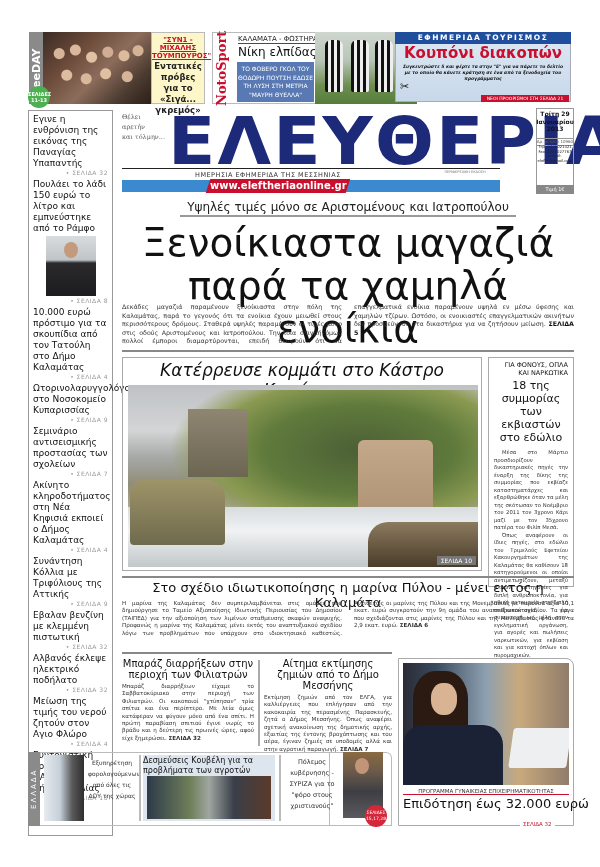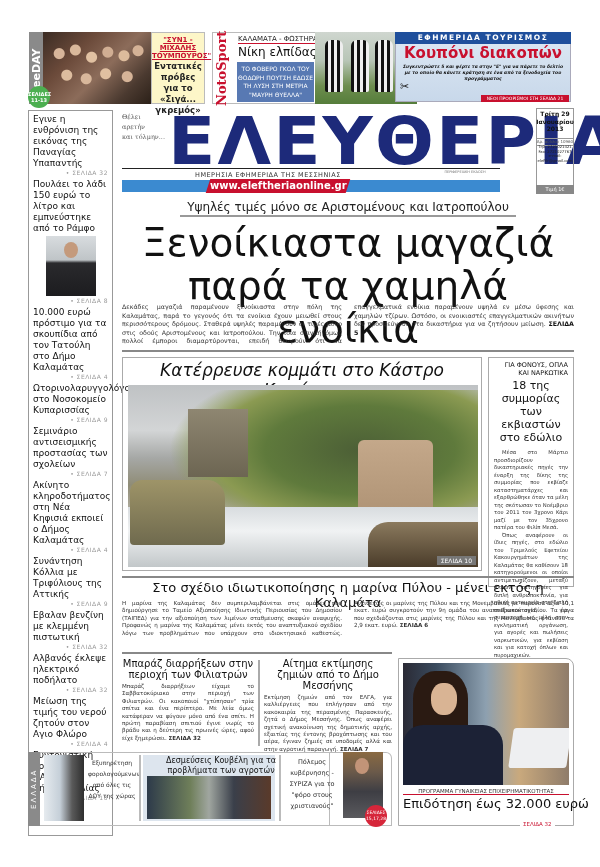--- a/index.html
+++ b/index.html
@@ -104,21 +104,21 @@
   .ad-head { left: 400px; top: 796px; width: 192px; text-align: center; font-size: 13px; color: #111; }
   .ad-page { left: 520px; top: 821px; font-size: 5.5px; color: #c8102e; background: #fff; padding: 0 3px; }
 
   
   .gr-strip { left: 28px; top: 752px; width: 302px; height: 74px; border: 1px solid #bbb; }
   .gr-tab { left: 28px; top: 752px; width: 12px; height: 74px; background: #8a8a8a; color: #fff; font-size: 7px; writing-mode: vertical-rl; transform: rotate(180deg); text-align: center; letter-spacing: 2px; display:flex; align-items:center; justify-content:center; }
   .gr-photo1 { left: 44px; top: 755px; width: 40px; height: 66px; background: linear-gradient(90deg,#e6ebef 0%,#c5cfd8 40%,#5a5a5a 70%,#2e2e2e 100%); }
   .gr-text1 { left: 88px; top: 757px; width: 48px; text-align: center; font-size: 6px; line-height: 11px; color: #333; }
   .gr-sep { top: 755px; width: 2px; height: 66px; background: #bbb; }
   .gr-mid { left: 143px; top: 755px; width: 132px; height: 66px; background: #dde5ee; }
-  .gr-mid-head { left: 143px; top: 756px; width: 156px; text-align: center; font-size: 8px; line-height: 10px; color: #111; border-radius: 6px; }
+  .gr-mid-head { left: 143px; top: 756px; width: 156px; text-align: left; font-size: 8px; line-height: 10px; color: #111; border-radius: 6px; }
   .gr-mid-photo { left: 147px; top: 776px; width: 124px; height: 43px; background: linear-gradient(90deg,#2d3a4a 0%,#6f7f5a 35%,#a0a6a0 50%,#3a3f4a 70%,#5a3a2a 100%); }
   .gr-text3 { left: 283px; top: 757px; width: 58px; text-align: center; font-size: 6.5px; line-height: 11px; color: #333; }
   .gr-photo3 { left: 343px; top: 752px; width: 40px; height: 66px; background: linear-gradient(180deg,#8a6a42 0%,#6b5a4a 30%,#3e3e44 60%,#5a5a5e 100%); }
   .gr-photo3::before { content:""; position:absolute; left:12px; top:6px; width:14px; height:16px; border-radius:50%; background:#c29478; }
   .gr-badge { left: 365px; top: 805px; width: 22px; height: 22px; border-radius: 50%; background: #d6263a; color: #fff; font-size: 4.5px; line-height: 5.5px; text-align: center; padding-top: 5px; }
   .gr-box3 { left: 330px; top: 752px; width: 62px; height: 74px; border: 1px solid #bbb; border-left: none; border-radius: 0 6px 0 0; }
 </style>
 </head>
 <body>
 

